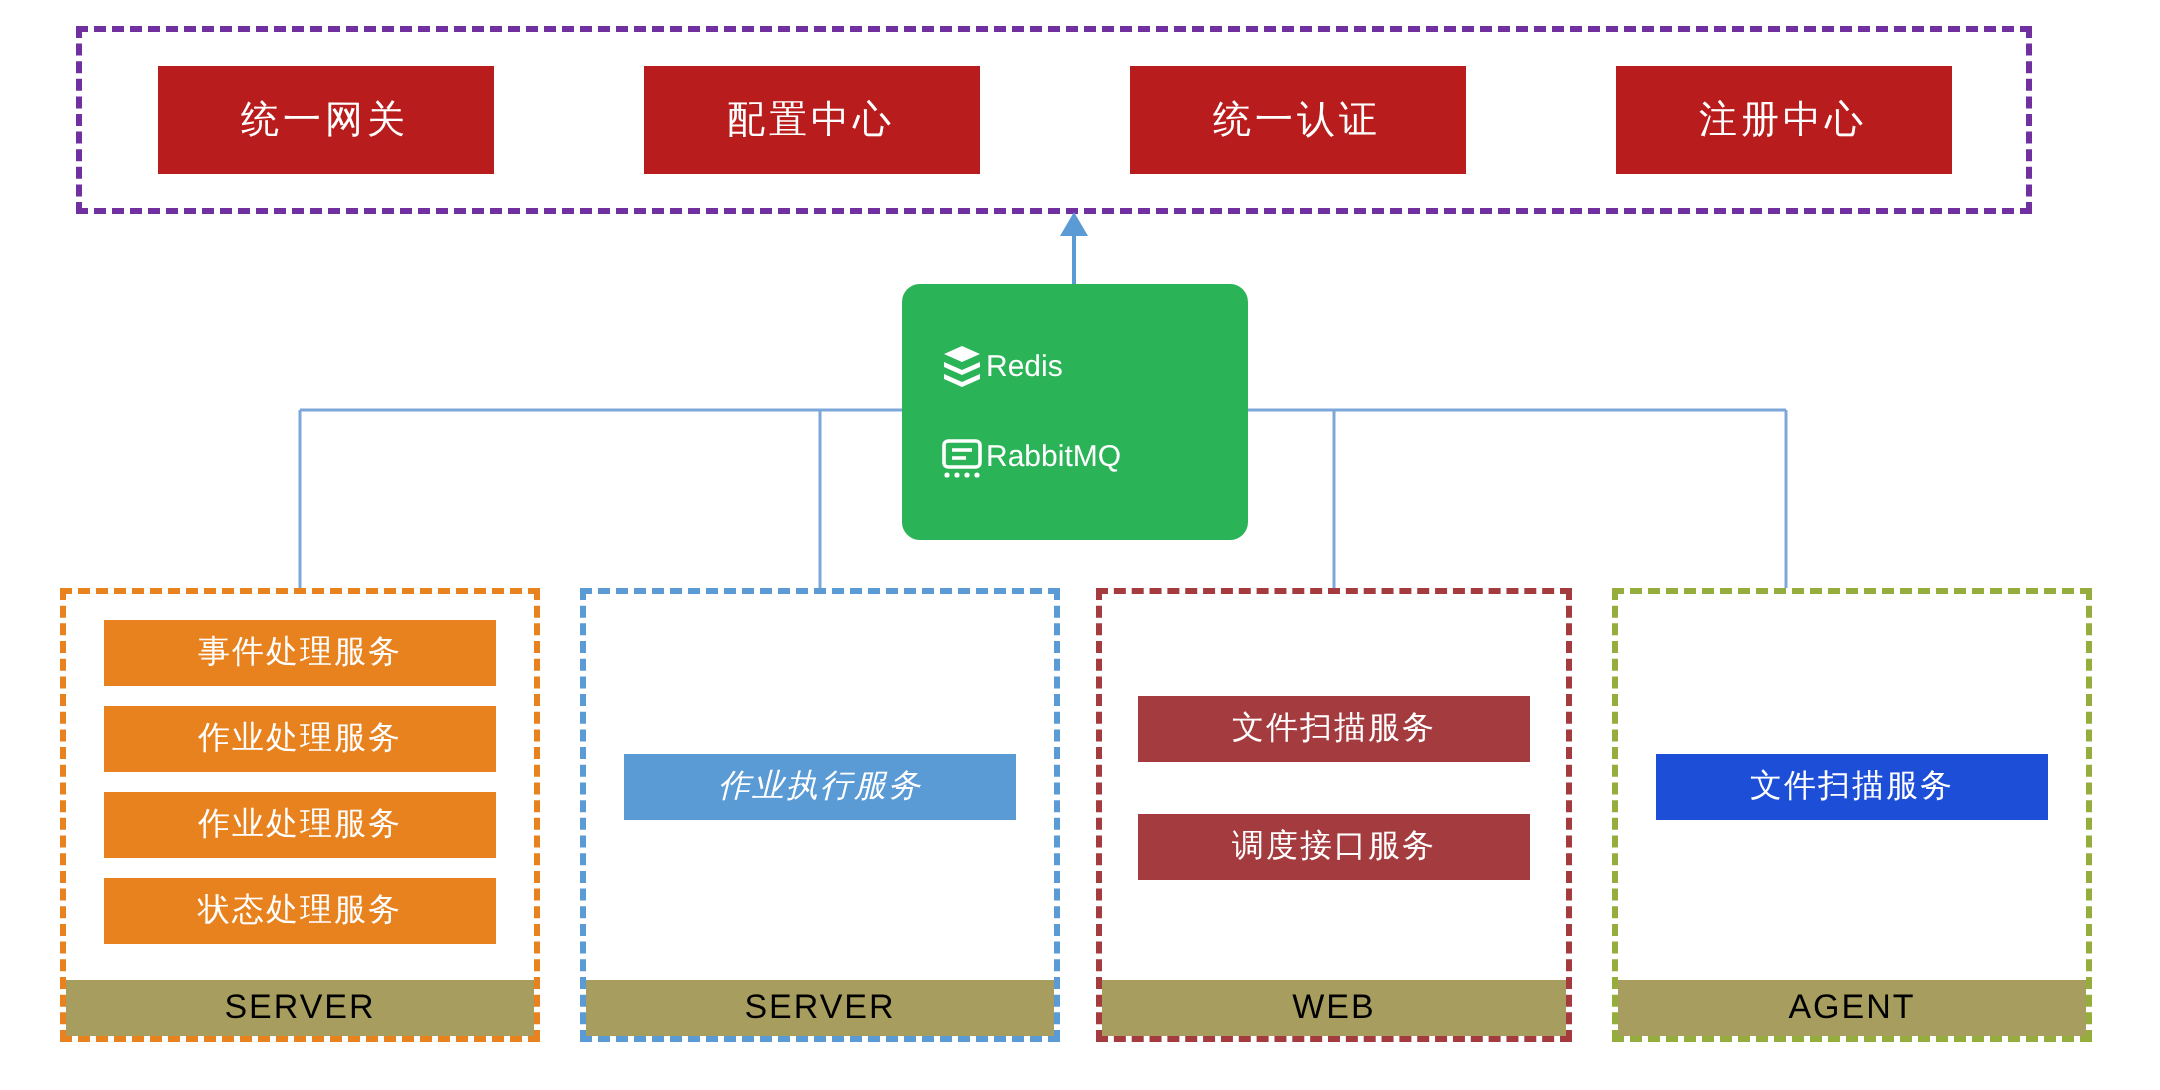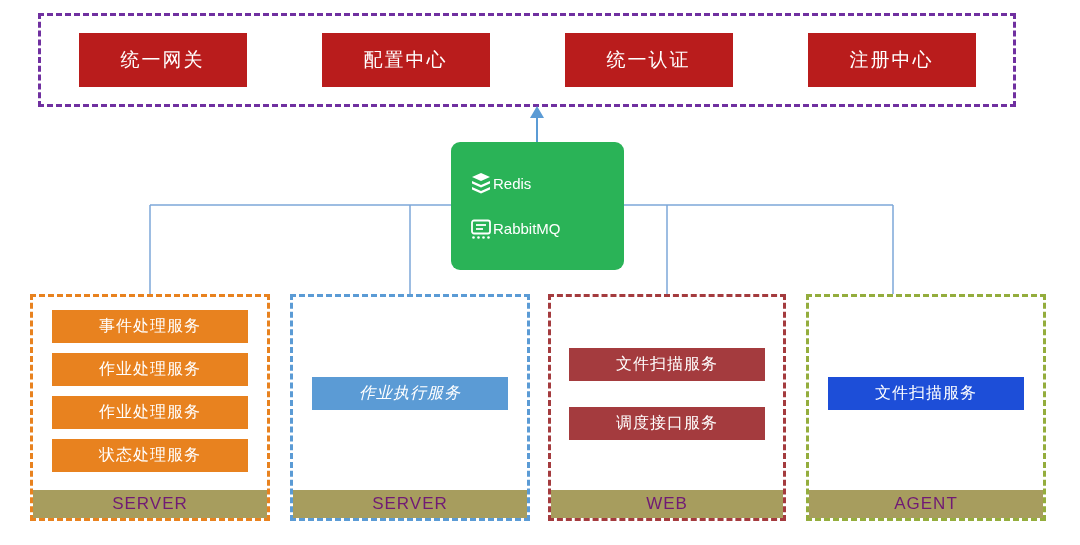--- a/index.html
+++ b/index.html
@@ -95,21 +95,21 @@
   }
   .svc-orange { background: #E8821F; }
   .svc-blue   { background: #5B9BD5; font-style: italic; }
   .svc-red    { background: #A43B3E; }
   .svc-olive  { background: #1d4ed8; }
   .group-bar {
     position: absolute;
     left: 0; right: 0; bottom: 0;
     height: 28px;
     background: #A79D5E;
-    color: #701a75;
+    color: #000000;
     font-size: 17px;
     letter-spacing: 1px;
     display: flex;
     align-items: center;
     justify-content: center;
   }
 </style>
 </head>
 <body>
 

